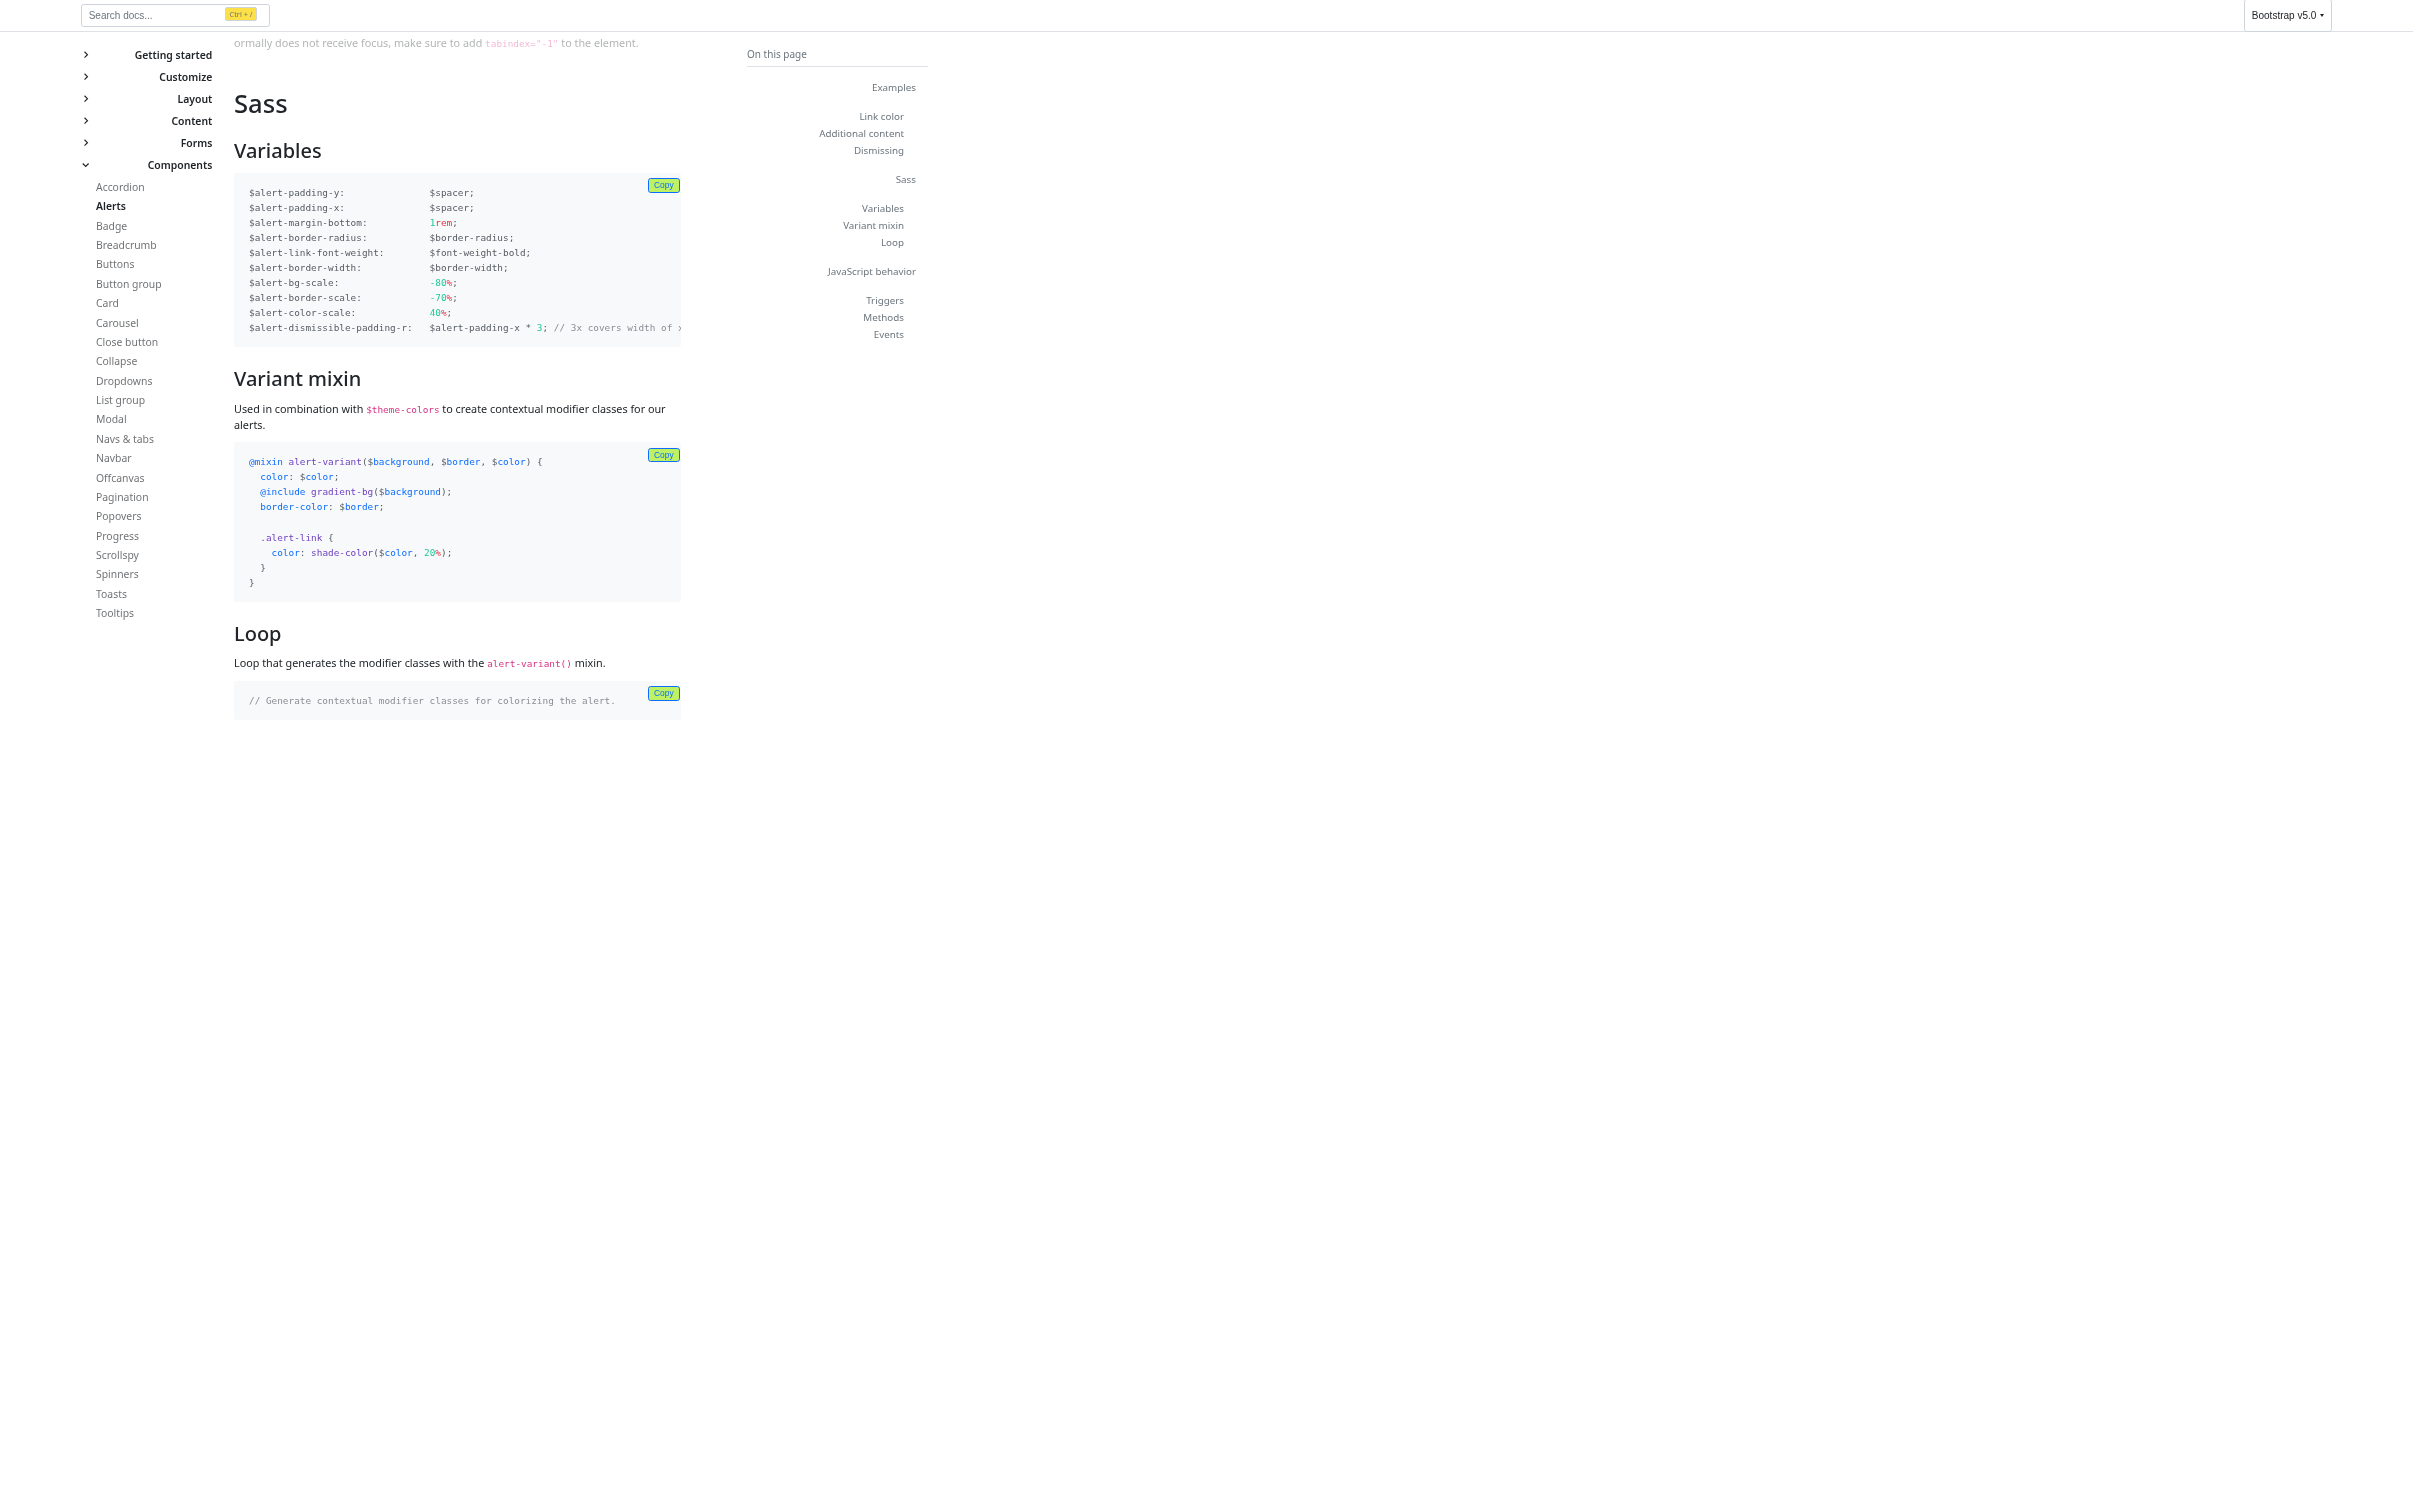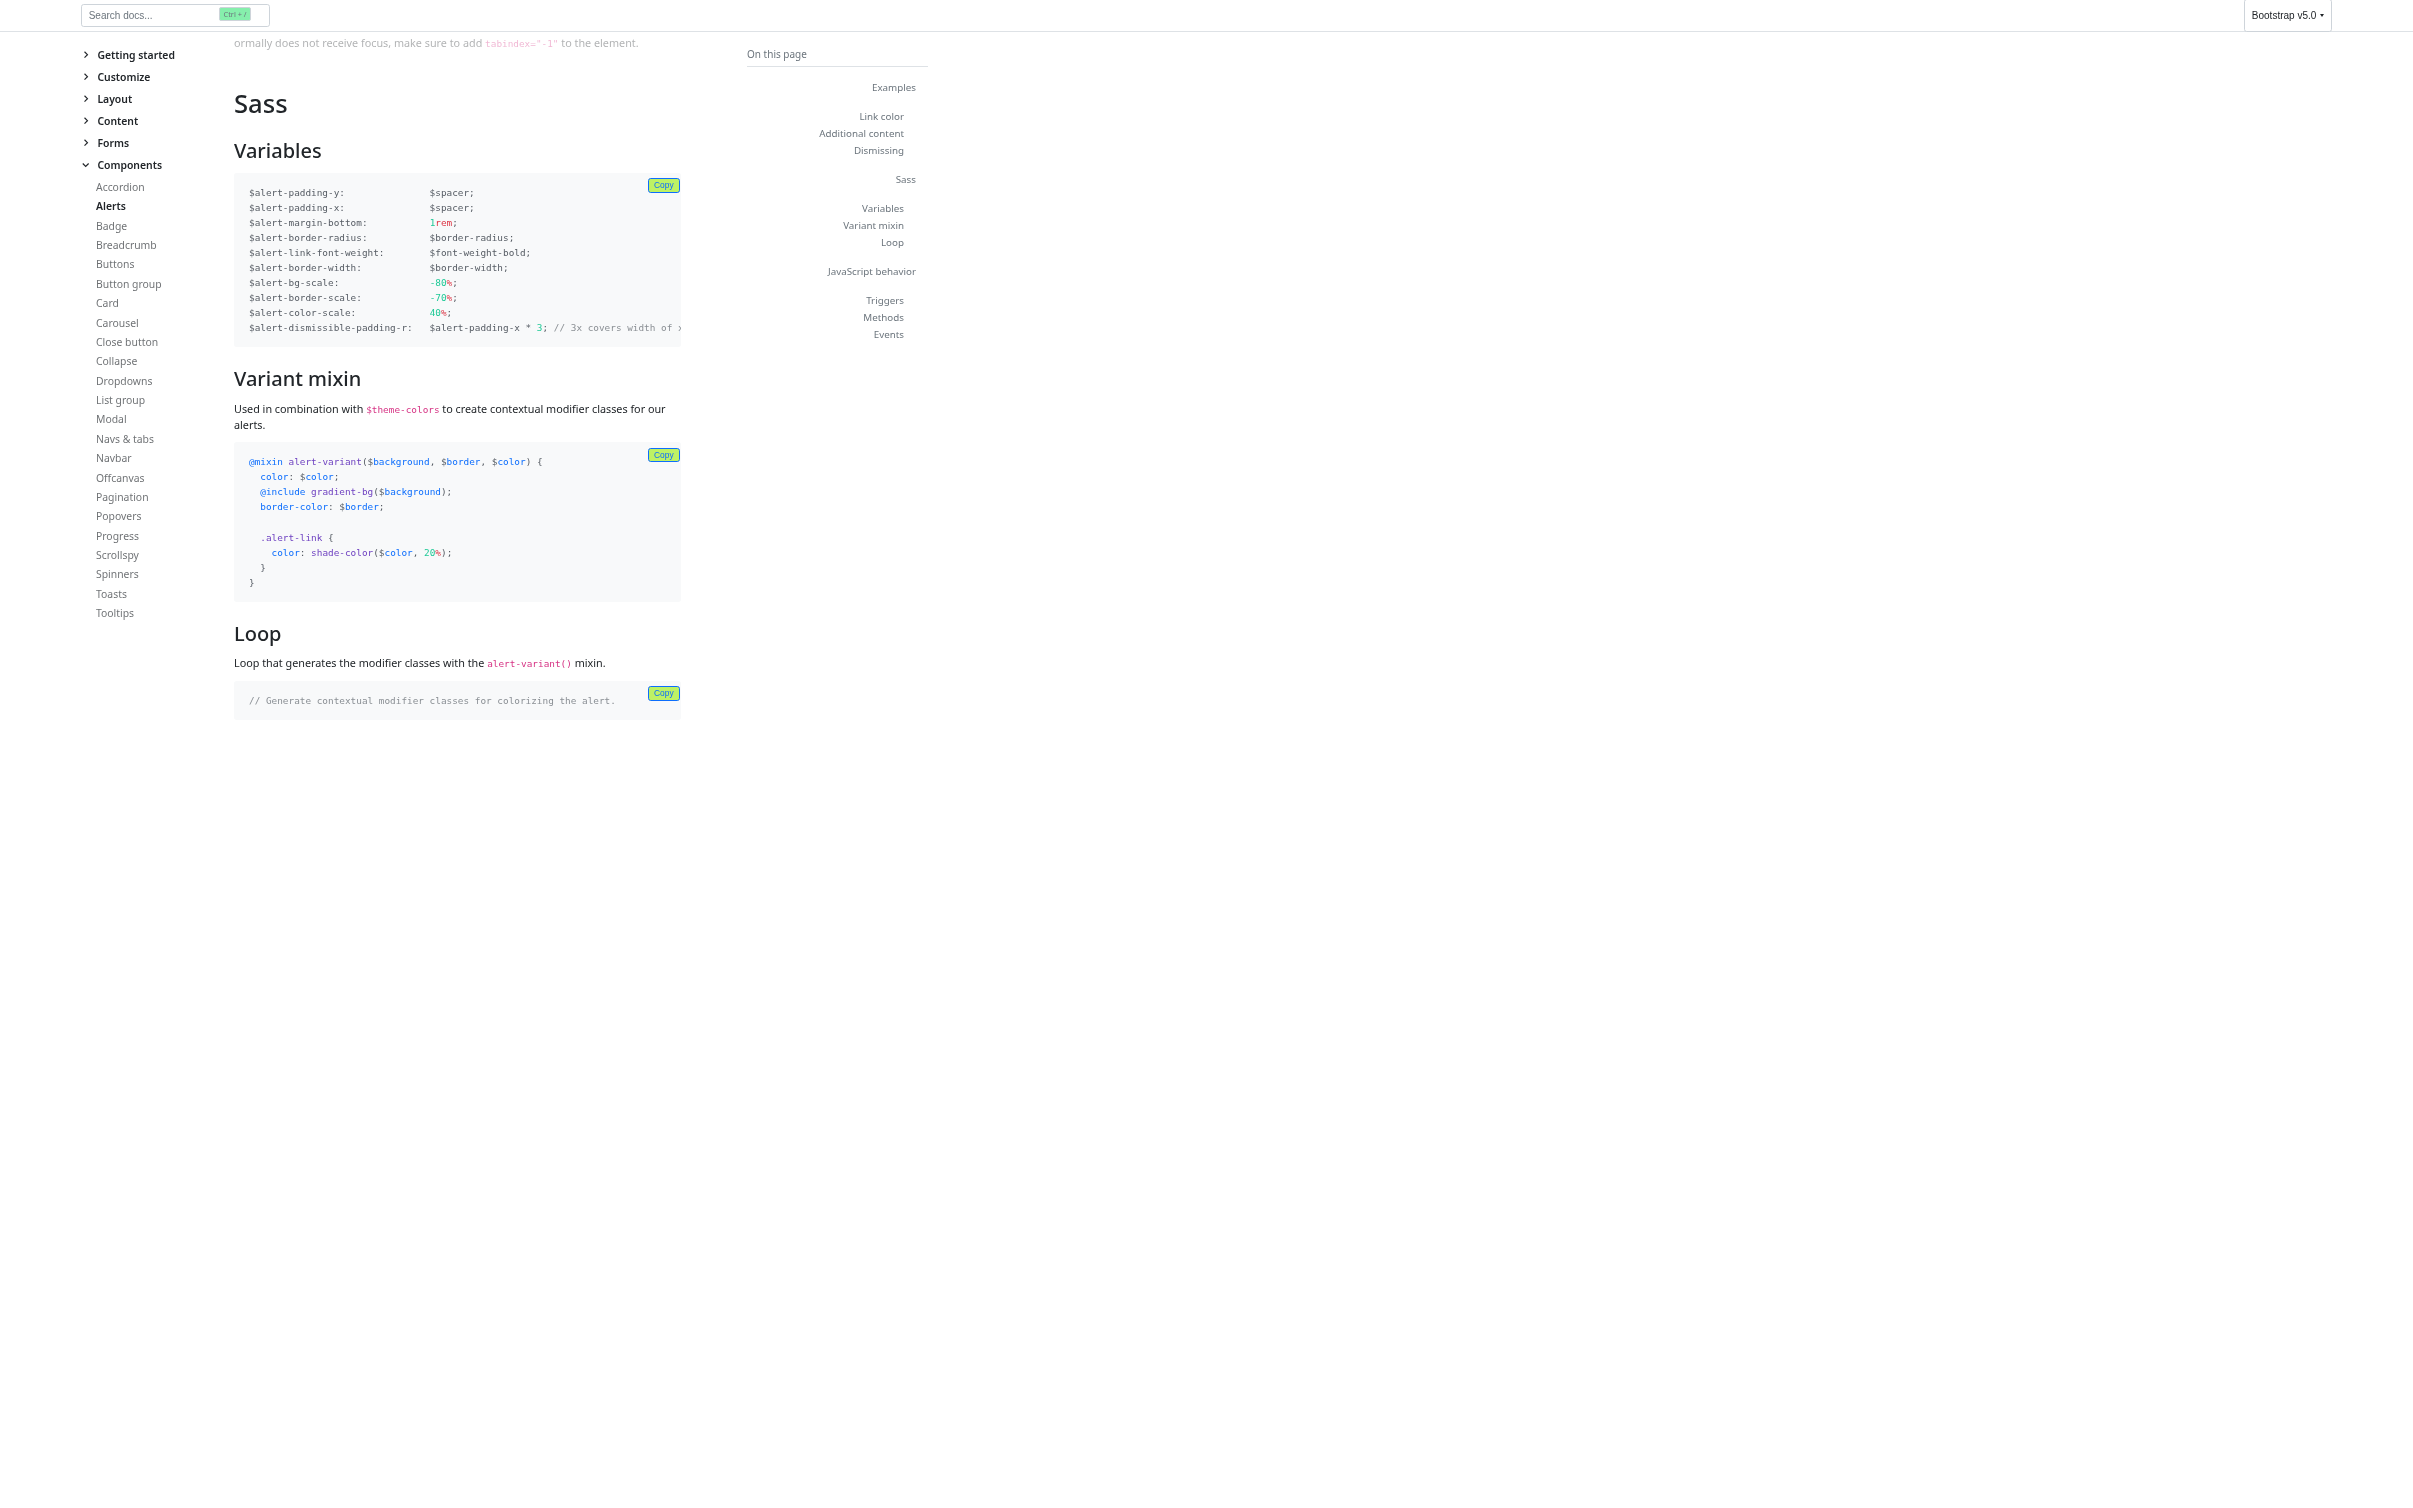--- a/index.html
+++ b/index.html
@@ -42,27 +42,27 @@
 .search-wrap input{
   width:100%;height:23px;
   border:0.7px solid var(--gray-400);
   border-radius:2.7px;
   padding:2.7px 40px 2.7px 6.7px;
   font-size:10px;
   color:#495057;
 }
 .search-wrap input::placeholder{color:#6c757d;}
 .search-kbd{
-  position:absolute;right:19px;top:2.7px;
+  position:absolute;right:13px;top:2.7px;
   font-size:7.4px;
   border:0.7px solid var(--gray-400);
   border-radius:2px;
   padding:1.3px 3.4px;
   color:#6c757d;
-  background:#86efac;
+  background:#fde047;
   font-family:inherit;
 }
 .topbar-spacer{flex:1;}
 .version-btn{
   height:33px;
   border:0.7px solid var(--gray-400);
   border-radius:2.7px;
   background:#fff;
   padding:2.7px 6.7px;
   font-size:10px;
@@ -80,24 +80,25 @@
   grid-template-columns:215px 1fr 189px;
   max-width:936px;
   margin:0;
 }
 
 .sidebar{
   padding:12px 2.7px 27px 81px;
   font-size:10.4px;
 }
 .side-group{
-  display:flex;align-items:center;gap:7px;
+  display:flex;align-items:center;gap:16px;
   font-weight:600;color:#212529;
   padding:4px 0;
   cursor:pointer;
+  justify-content:space-between;
 }
 .chev{
   width:9.4px;height:9.4px;flex:0 0 9.4px;
   display:inline-flex;align-items:center;justify-content:center;
 }
 .chev svg{width:9.4px;height:9.4px;stroke:#212529;stroke-width:2;fill:none;}
 .side-sub{
   list-style:none;margin:1.3px 0 4px 0;padding:0 0 0 15px;
 }
 .side-sub li{

